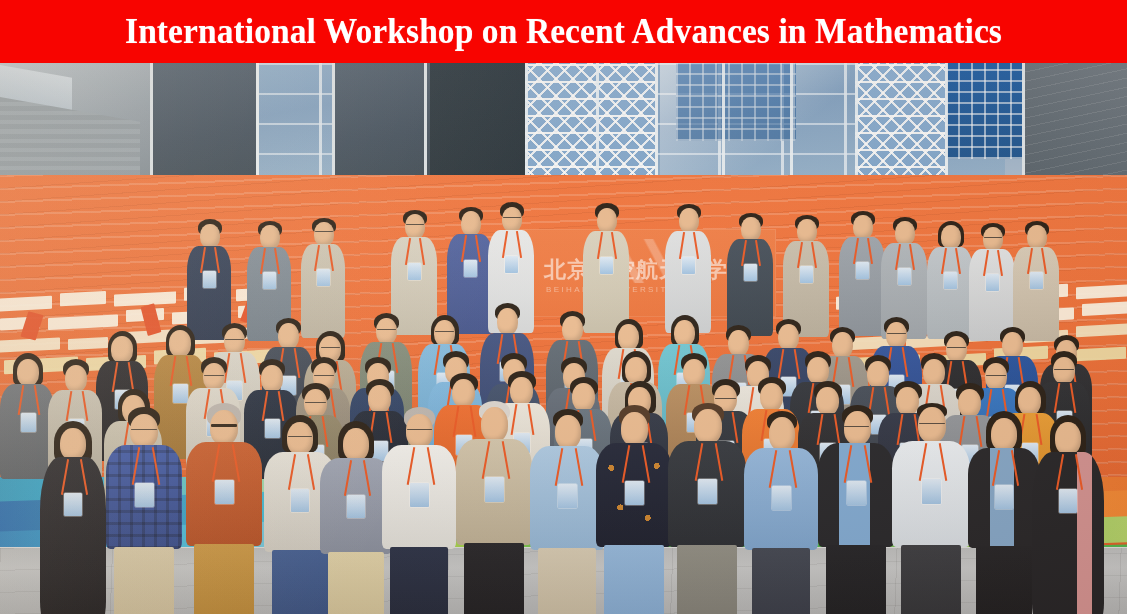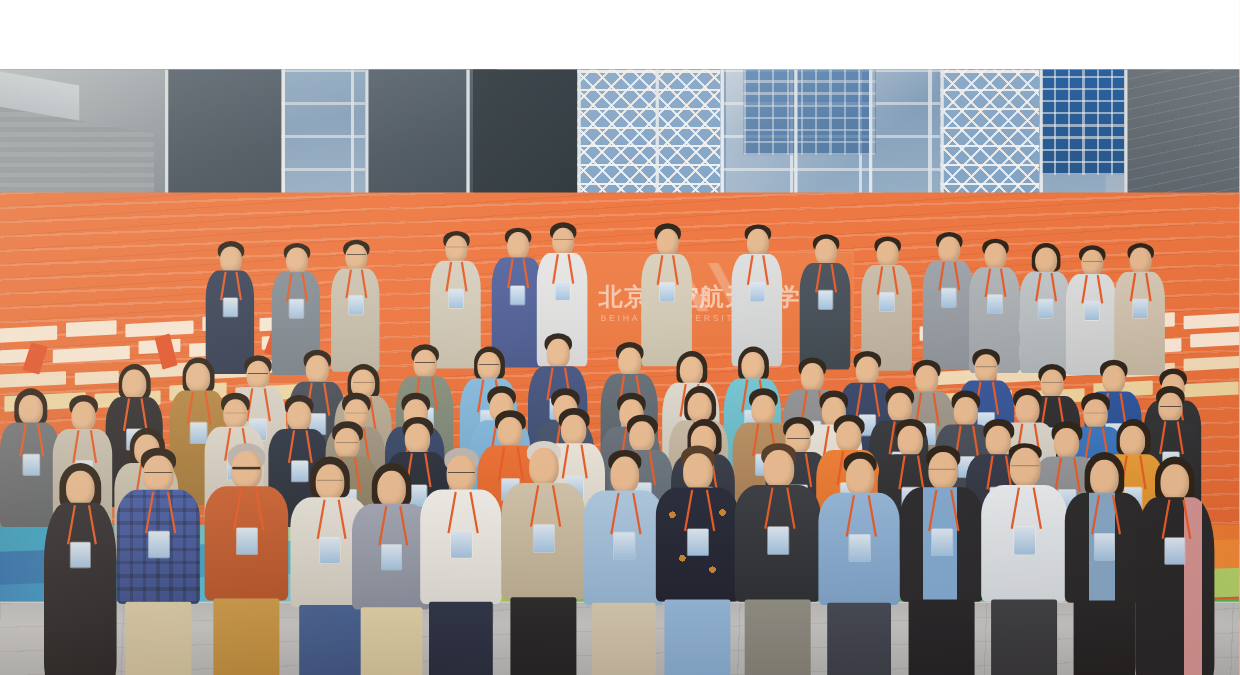--- a/index.html
+++ b/index.html
@@ -315,20 +315,23 @@
     background: linear-gradient(118deg, rgba(255,242,214,.16) 0%, rgba(255,255,255,0) 45%);
     pointer-events: none;
     z-index: 31;
   }
 </style>
 </head>
 <body>
 
 <div class="page">
 
+  <div class="banner">
+    <div class="banner-title">International Workshop on Recent Advances in Mathematics</div>
+  </div>
 
   <div class="photo">
 
     <div class="facade">
       <div class="facade-left-wall"></div>
       <div class="facade-left-rail"></div>
       <div class="facade-left-steps"></div>
 
       <div class="facade-dark-panel" style="left:150px;width:106px;"></div>
       <div class="glass-grid" style="left:256px;width:76px;"></div>

